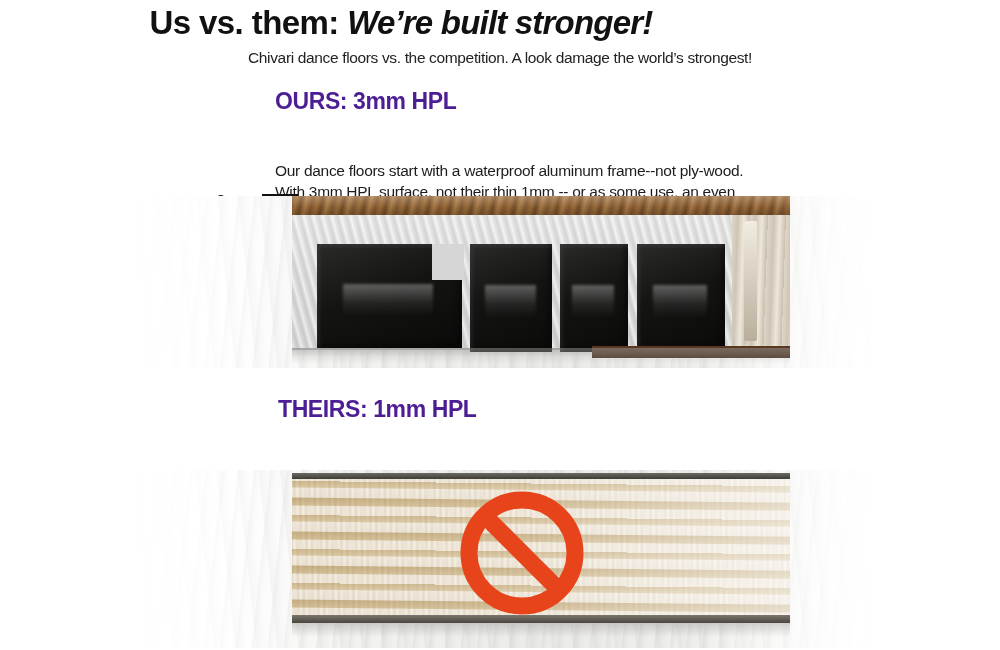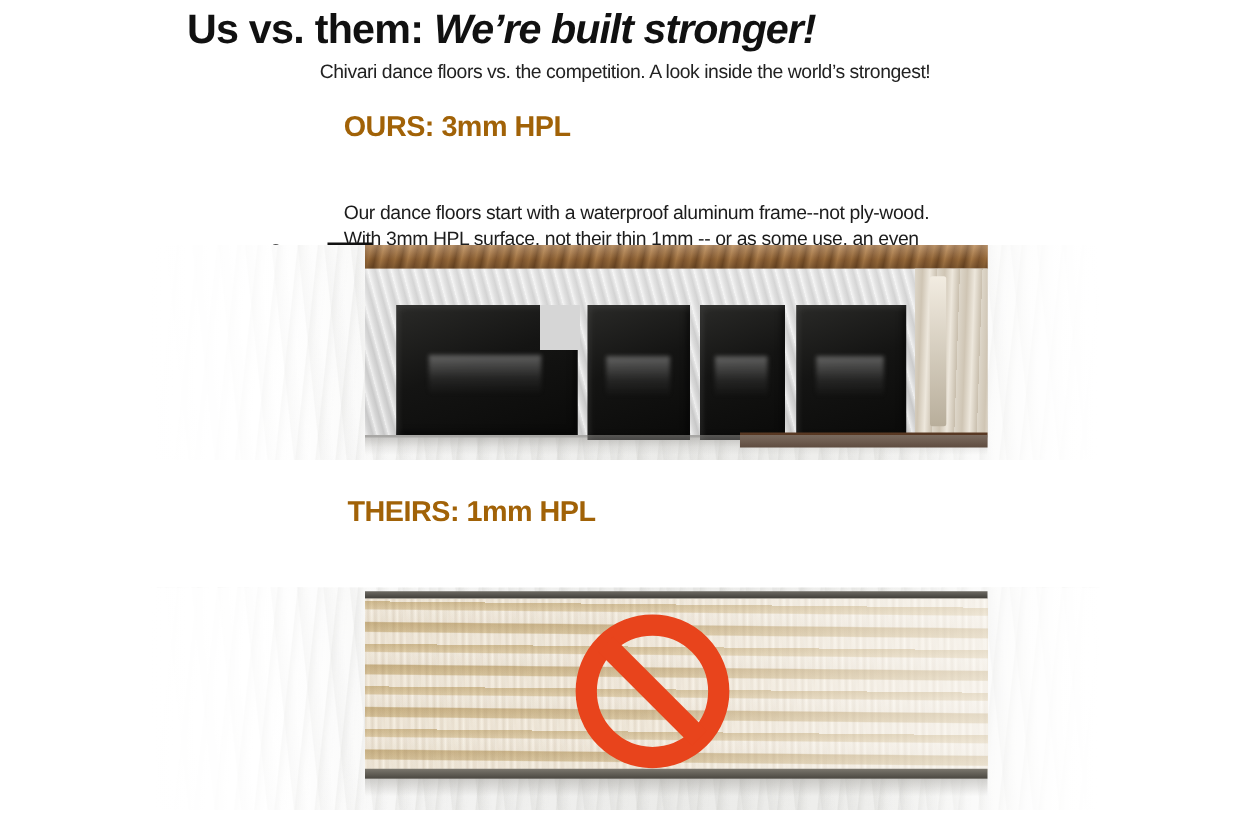--- a/index.html
+++ b/index.html
@@ -56,21 +56,21 @@
     color: #222222;
     letter-spacing: -0.35px;
     white-space: nowrap;
   }
 
   
   .sec-heading {
     position: absolute;
     font-size: 23px;
     font-weight: 700;
-    color: #a16207;
+    color: #4c1d95;
     letter-spacing: -0.4px;
     white-space: nowrap;
   }
   .sec-body {
     position: absolute;
     font-size: 15.5px;
     line-height: 21px;
     color: #1c1c1c;
     letter-spacing: -0.3px;
     margin-top: 45px;
@@ -385,21 +385,21 @@
 </style>
 </head>
 <body>
 
 <div id="page">
 
   <div class="title">
     <span class="t-normal">Us vs. them: </span><span class="t-italic">We’re built stronger!</span>
   </div>
 
-  <div class="subtitle">Chivari dance floors vs. the competition. A look inside the world’s strongest!</div>
+  <div class="subtitle">Chivari dance floors vs. the competition. A look damage the world’s strongest!</div>
 
   <div class="sec-heading" id="ours-heading">OURS: 3mm HPL</div>
   <div class="sec-body" id="ours-body">Our dance floors start with a waterproof aluminum frame--not ply-wood. With 3mm HPL surface, not their thin 1mm -- or as some use, an even thinner layer of vinyl.</div>
 
   <div class="dim-label" id="dim-3mm-label">3mm</div>
   <div id="dim-3mm-marker">
     <div class="bar bar-top"></div>
     <div class="stem"></div>
     <div class="bar bar-bot"></div>
   </div>

